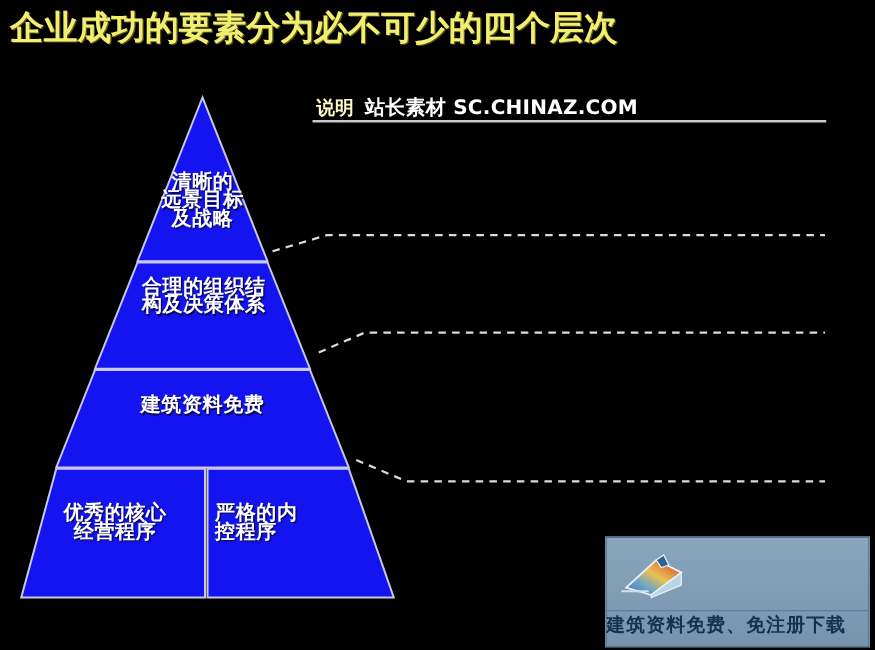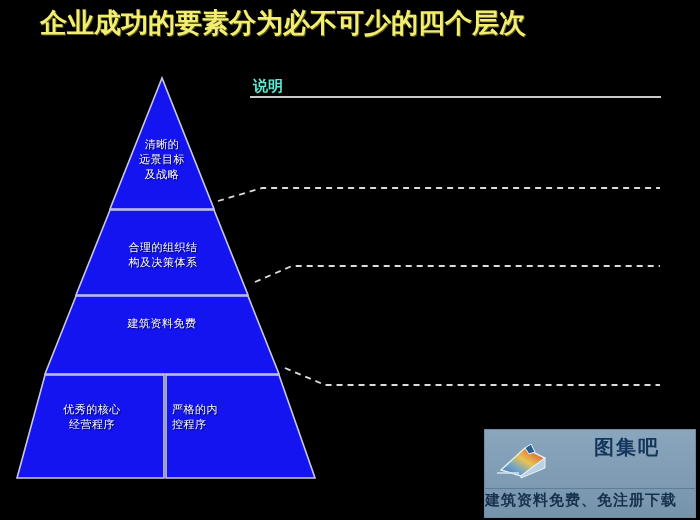--- a/index.html
+++ b/index.html
@@ -21,35 +21,34 @@
     position: absolute;
     left: 8px;
     top: 6px;
     font-size: 27px;
     font-weight: bold;
     color: #f2ee72;
     letter-spacing: 0px;
     line-height: 34px;
     white-space: nowrap;
     text-shadow: 1px 1px 0 #5a5410;
-    margin-left: 32px;
   }
 
   
   #subtitle-row {
     position: absolute;
     left: 253px;
     top: 74px;
     width: 410px;
     height: 24px;
     display: flex;
     align-items: center;
   }
   #subtitle-tag {
-    color: #5eead4;
+    color: #fef9c3;
     font-size: 15px;
     font-weight: bold;
     margin-right: 9px;
     white-space: nowrap;
   }
   #subtitle-text {
     color: #ffffff;
     font-size: 16px;
     font-weight: bold;
     white-space: nowrap;
@@ -70,30 +69,30 @@
     left: 0;
     top: 0;
     width: 700px;
     height: 520px;
   }
 
   
   .tier-label {
     position: absolute;
     color: #ffffff;
-    font-size: 11px;
-    font-weight: normal;
+    font-size: 16px;
+    font-weight: bold;
     line-height: 15px;
     text-align: center;
     white-space: pre-line;
     letter-spacing: 0.5px;
     text-shadow: 1px 1px 1px rgba(0,0,0,0.75);
   }
   #tier-1-label { left: 112px; top: 137px; width: 100px; }
-  #tier-2-label { left: 88px;  top: 240px; width: 150px; }
+  #tier-2-label { left: 88px;  top: 221px; width: 150px; }
   #tier-3-label { left: 62px;  top: 316px; width: 200px; }
   #tier-4a-label { left: 30px; top: 402px; width: 124px; }
   #tier-4b-label { left: 172px; top: 402px; width: 100px; text-align: left; }
 
   
   #watermark {
     position: absolute;
     left: 484px;
     top: 429px;
     width: 212px;
@@ -151,20 +150,21 @@
     white-space: nowrap;
   }
 </style>
 </head>
 <body>
 
 <div id="title">企业成功的要素分为必不可少的四个层次</div>
 
 <div id="subtitle-row">
   <span id="subtitle-tag">说明</span>
+  <span id="subtitle-text">站长素材 SC.CHINAZ.COM</span>
 </div>
 <div id="subtitle-rule"></div>
 
 <svg id="pyramid-svg" viewBox="0 0 700 520">
 
   <polygon points="162,78 110,209 214,209" fill="#1414f0" stroke="#c8c8e6" stroke-width="1.6"></polygon>
 
   <polygon points="110,210 214,210 248,295 76,295" fill="#1414f0" stroke="#c8c8e6" stroke-width="1.6"></polygon>
 
   <polygon points="76,296 248,296 279,374 45,374" fill="#1414f0" stroke="#c8c8e6" stroke-width="1.6"></polygon>
@@ -201,16 +201,15 @@
           <stop offset="55%" stop-color="#e8c352"></stop>
           <stop offset="78%" stop-color="#e07a3c"></stop>
           <stop offset="100%" stop-color="#9fc4dd"></stop>
         </linearGradient>
       </defs>
       <polygon points="6,30 30,8 50,18 26,36" fill="url(#wmGrad)" stroke="#e9f1f7" stroke-width="1.4"></polygon>
       <polygon points="26,36 50,18 50,28 26,38" fill="#b9d2e4" stroke="#e9f1f7" stroke-width="1"></polygon>
       <path d="M30,8 L36,4 L40,12 L34,14 Z" fill="#2c5f95" stroke="#e9f1f7" stroke-width="1"></path>
       <line x1="2" y1="33" x2="24" y2="33" stroke="#cfe0ec" stroke-width="1.6"></line>
     </svg>
-    <div id="wm-brand">图集吧</div>
   </div>
   <div id="wm-tagline">建筑资料免费、免注册下载</div>
 </div>
 
 </body></html>

